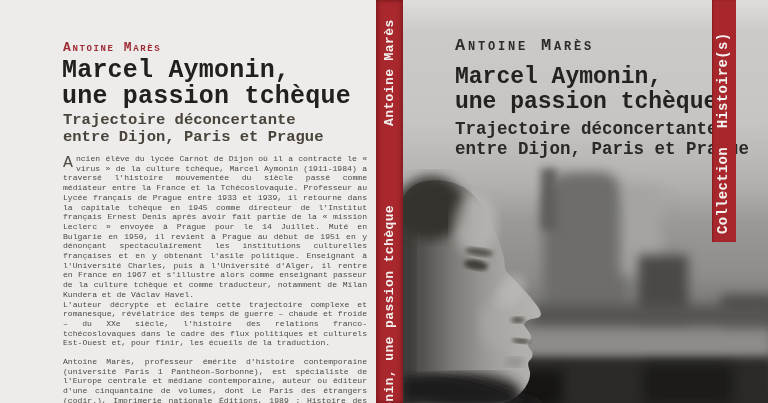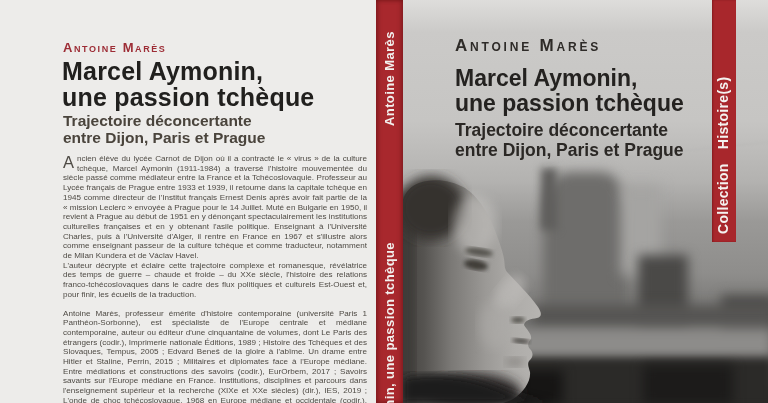--- a/index.html
+++ b/index.html
@@ -1,17 +1,17 @@
 <!DOCTYPE html>
 <html><head>
 <meta charset="utf-8">
 <style>
   html,body{margin:0;padding:0;background:#ffffff;}
   .spread{position:relative;width:768px;height:403px;overflow:hidden;
-          font-family:Liberation Sans, sans-serif;background:#edecea;}
+          font-family:Liberation Mono, monospace;background:#edecea;}
 
   
   .back{position:absolute;left:0;top:0;width:376px;height:403px;background:#edecea;}
   .back-author{position:absolute;left:63px;top:40px;font-variant:small-caps;
                font-weight:700;font-size:13px;letter-spacing:1.6px;color:#9d2c35;}
   .back-title{position:absolute;left:62px;top:58px;margin:0;font-size:25px;line-height:26px;
               font-weight:700;color:#21201e;letter-spacing:.2px;}
   .back-subtitle{position:absolute;left:63px;top:112px;font-size:15.5px;line-height:17px;
                  font-weight:700;color:#4a443c;}
   .blurb{position:absolute;left:63px;top:154px;width:304px;height:249px;overflow:hidden;

